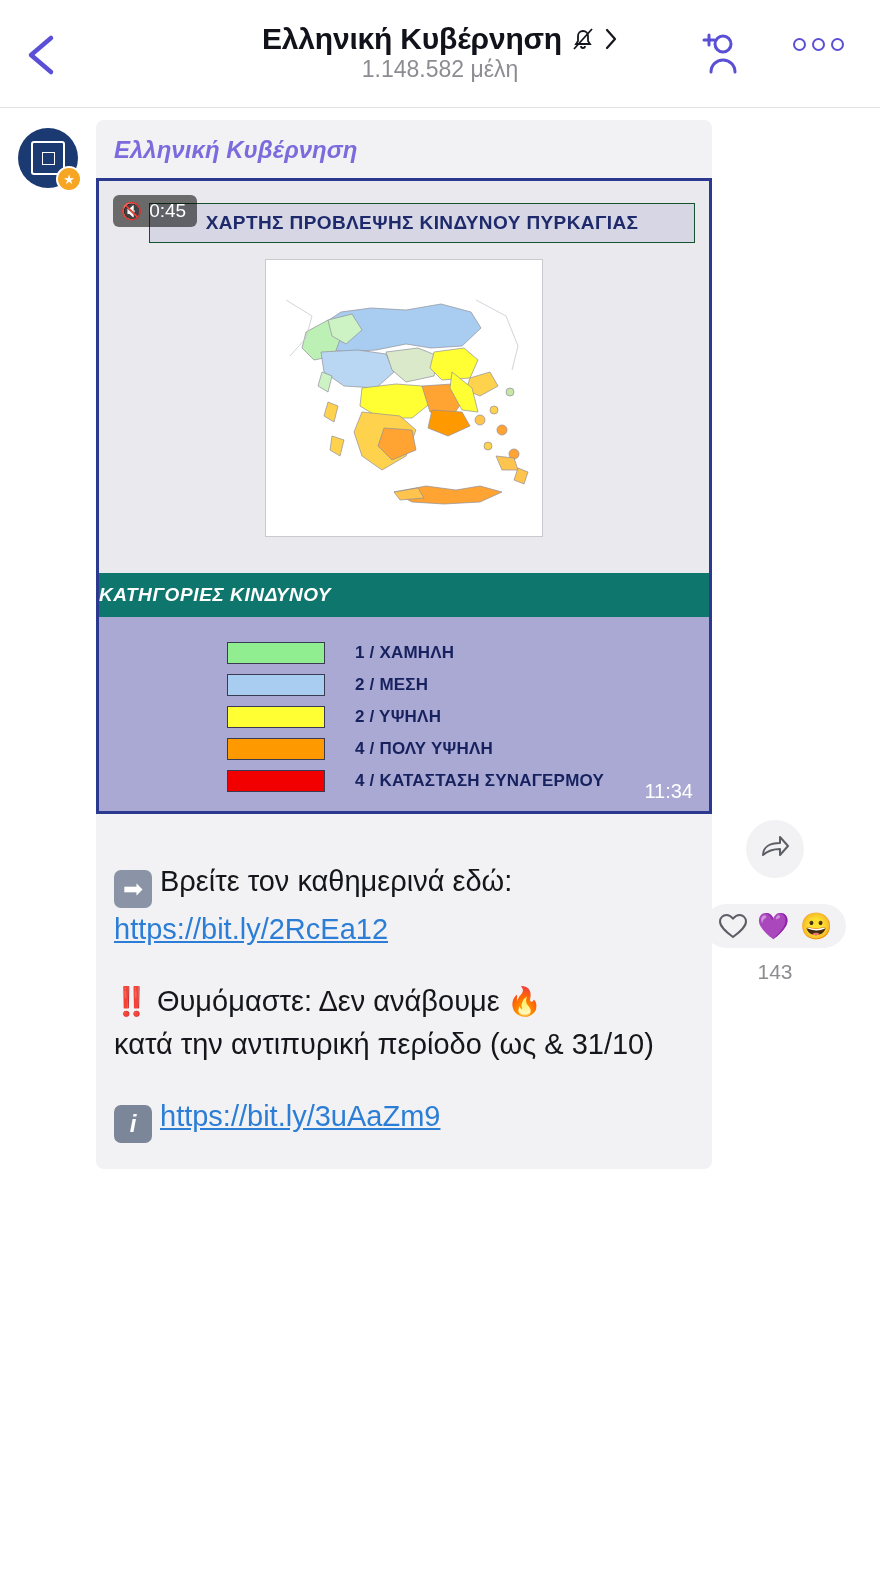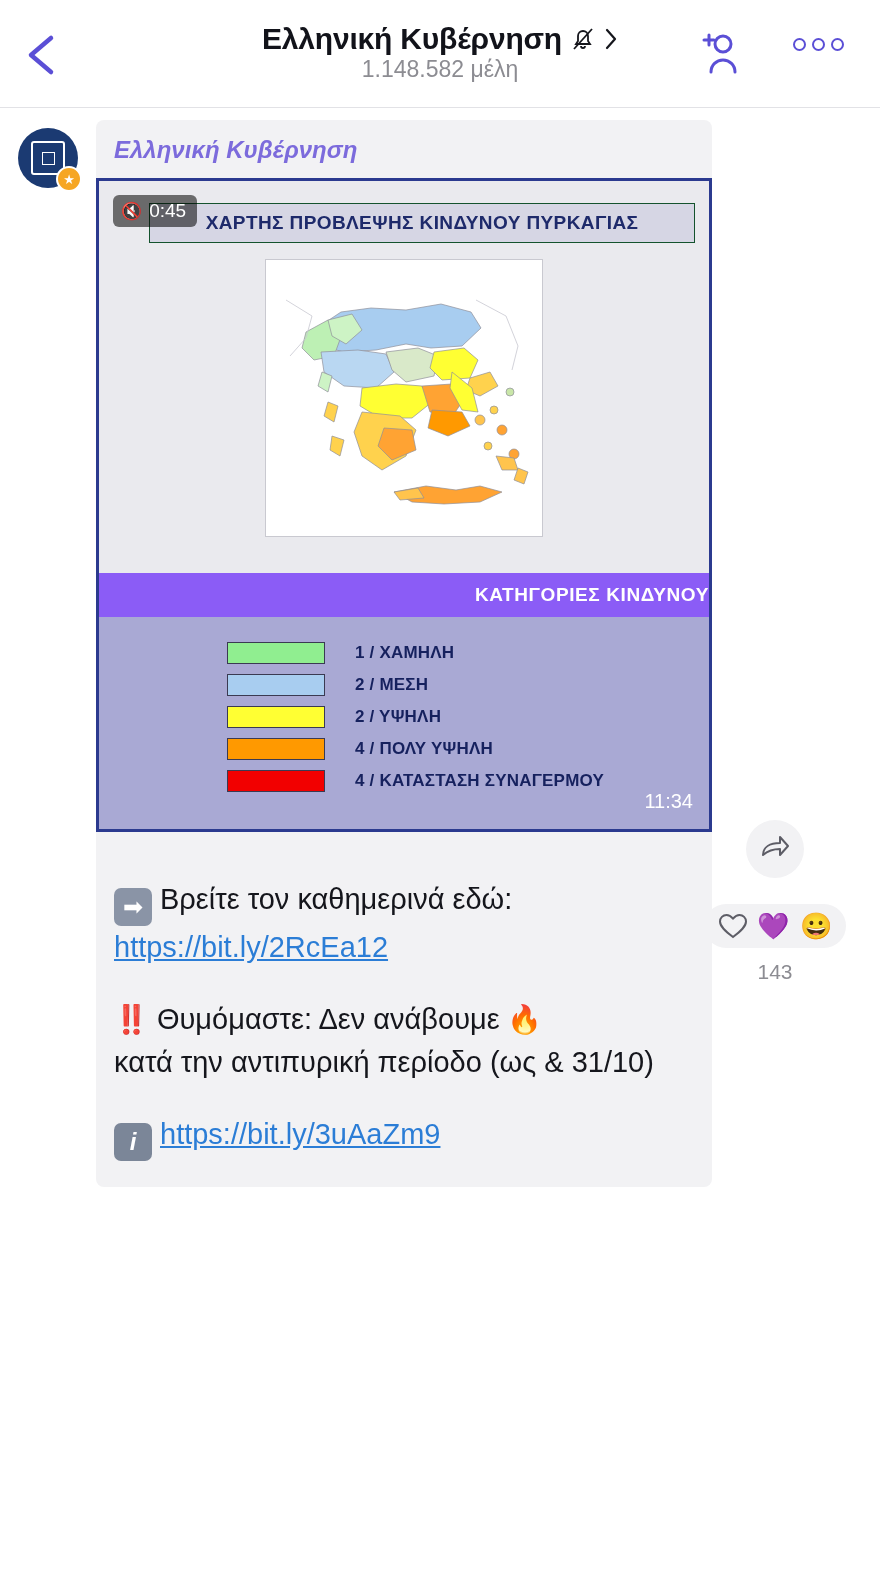--- a/index.html
+++ b/index.html
@@ -186,31 +186,32 @@
     background: rgba(0,0,0,0.55);
     color: #ffffff;
     border-radius: 6px;
     padding: 5px 11px 5px 8px;
     font-size: 19px;
     z-index: 5;
   }
   .duration-badge .spk { font-size: 17px; line-height:1; }
 
   .cat-header {
-    background: #8b5cf6;
+    background: #0f766e;
     color: #ffffff;
     font-size: 19px;
     font-weight: bold;
     letter-spacing: 0.6px;
-    text-align: right;
+    text-align: left;
     padding: 11px 0;
+    font-style: italic;
   }
   .legend {
     background: #a9a9d4;
-    padding: 20px 0 32px 0;
+    padding: 20px 0 14px 0;
     position: relative;
   }
   .legend-row {
     display: flex;
     align-items: center;
     padding: 5px 0;
     padding-left: 128px;
   }
   .swatch {
     width: 98px; height: 22px;
@@ -219,21 +220,21 @@
   }
   .legend-label {
     margin-left: 30px;
     font-size: 17px;
     font-weight: bold;
     color: #16215e;
     letter-spacing: 0.2px;
   }
   .timestamp {
     position: absolute;
-    right: 16px; bottom: 16px;
+    right: 16px; bottom: 8px;
     color: #ffffff;
     font-size: 20px;
   }
 
   
   .text-body {
     padding: 16px 18px 26px 18px;
     font-size: 29px;
     line-height: 1.45;
     color: #15161c;

